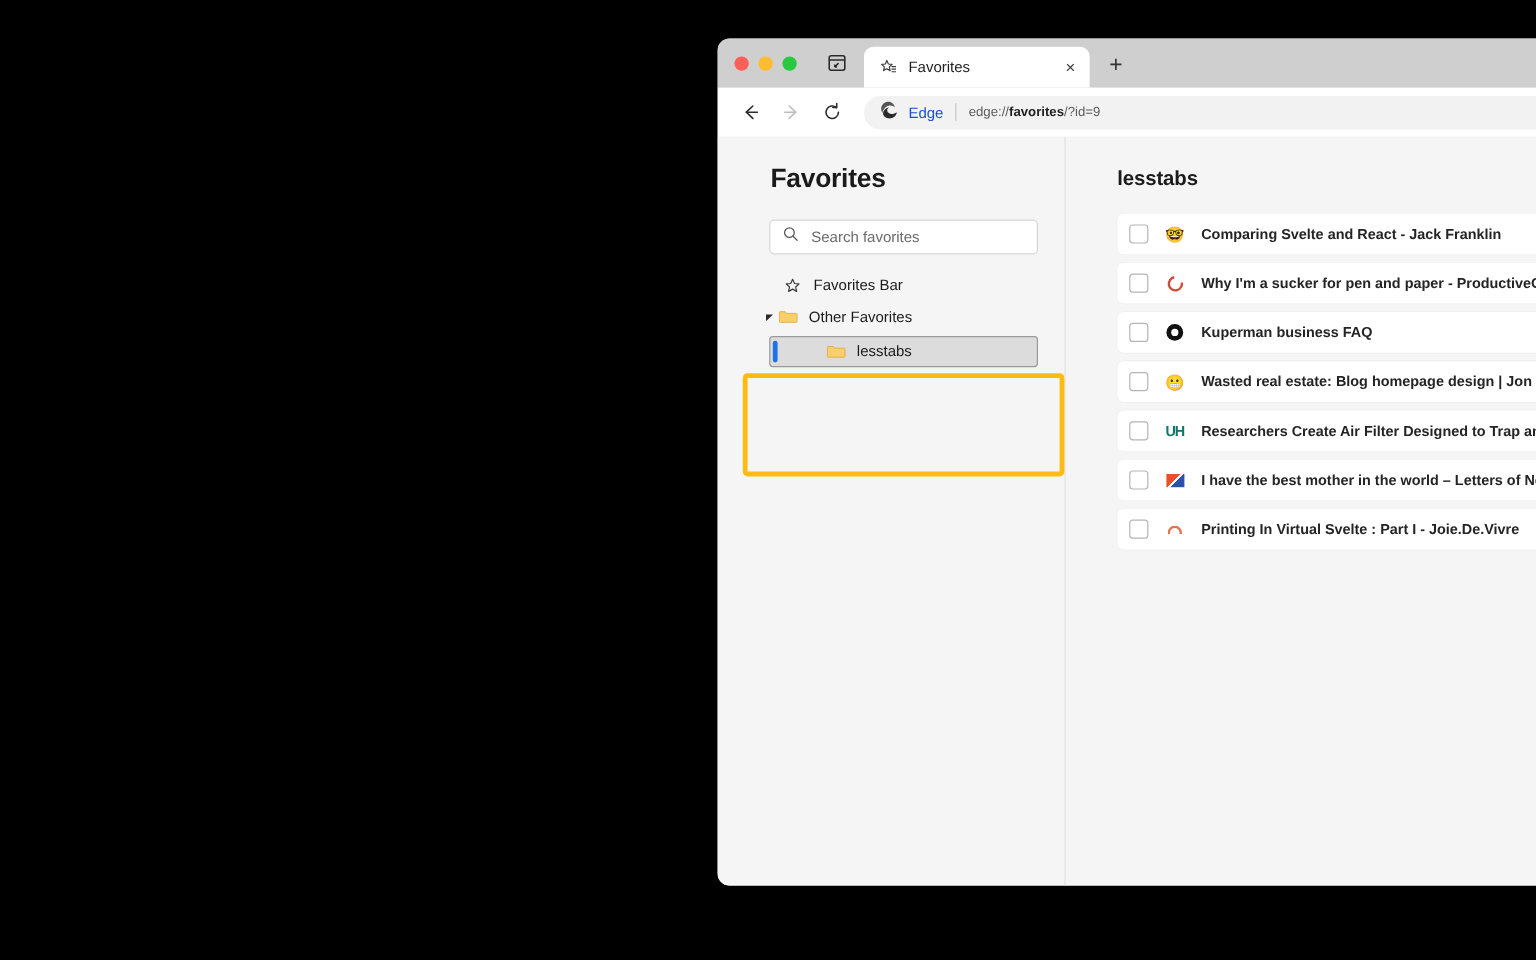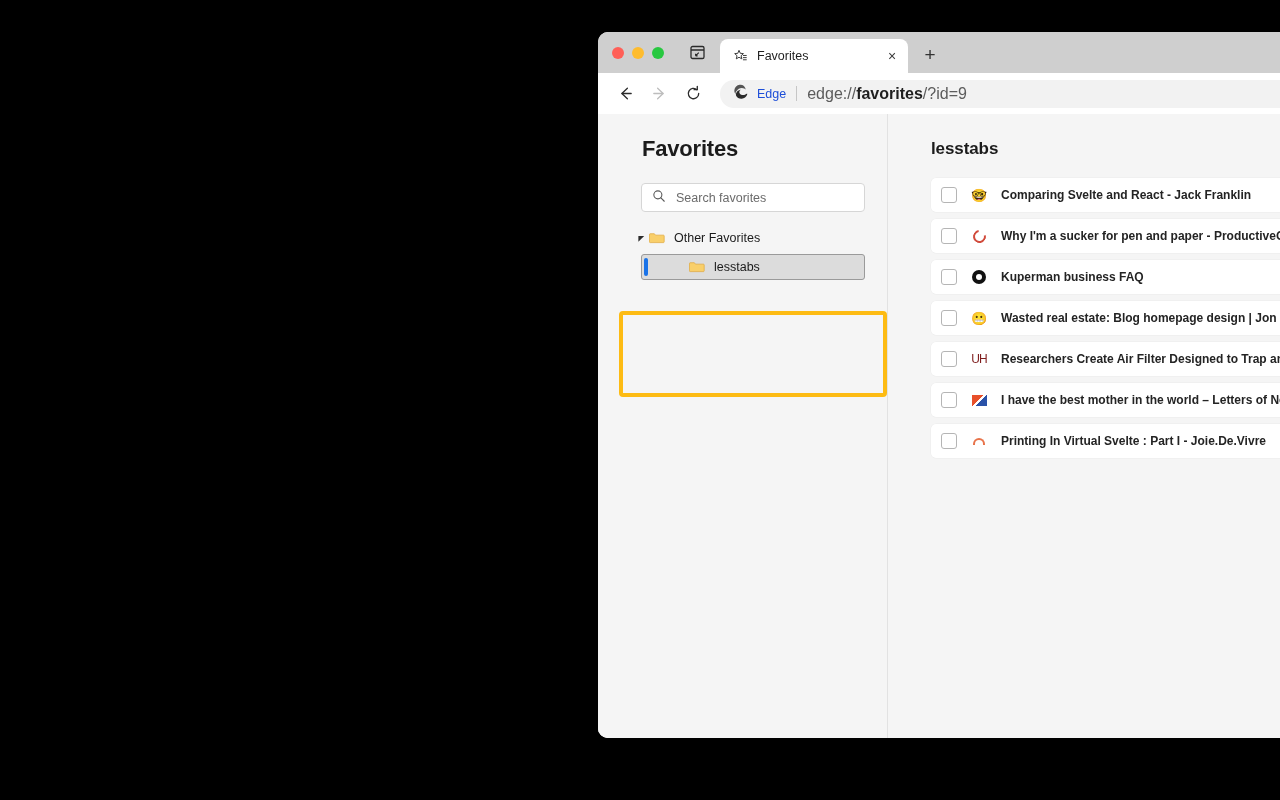--- a/index.html
+++ b/index.html
@@ -125,21 +125,21 @@
   }
   #edge-brand-label {
     font-size: 12.5px;
     color: #1d4ed8;
   }
   #address-divider {
     width: 1px; height: 15px; background: #c6c6c6;
     margin: 0 2px;
   }
   #address-url {
-    font-size: 16px;
+    font-size: 11px;
     color: #5c5c5c;
     white-space: nowrap;
   }
   #address-url b { color: #1f1f1f; font-weight: 700; }
 
   
   #page {
     display: flex;
     height: 624px;
     background: #f5f5f5;
@@ -301,21 +301,21 @@
     width: 14px; height: 14px;
     border-radius: 50%;
     background: #111111;
     display: flex; align-items: center; justify-content: center;
   }
   .fav-bullseye i {
     width: 6px; height: 6px; border-radius: 50%;
     background: #ffffff; display: block;
   }
   .fav-uh {
-    font-size: 12px; font-weight: 400; color: #7f1d1d;
+    font-size: 12px; font-weight: 700; color: #0f766e;
     letter-spacing: -1px; line-height: 1; text-align: right;
   }
   .fav-env {
     width: 15px; height: 11px;
     background: linear-gradient(135deg,#e8502a 0%,#e8502a 46%,#ffffff 46%,#ffffff 54%,#2a52a8 54%,#2a52a8 100%);
     position: relative;
   }
   .fav-arch {
     width: 12px; height: 7px;
     border: 2px solid #e8734a;
@@ -407,20 +407,28 @@
           <svg width="14" height="14" viewBox="0 0 16 16" aria-hidden="true">
             <circle cx="6.7" cy="6.7" r="4.6" fill="none" stroke="#5a5a5a" stroke-width="1.25"></circle>
             <line x1="10.2" y1="10.2" x2="14" y2="14" stroke="#5a5a5a" stroke-width="1.25" stroke-linecap="round"></line>
           </svg>
         </span>
         <input id="search-input" type="text" placeholder="Search favorites" style="">
       </div>
 
       <div id="tree">
 
+        <div class="tree-row" id="tree-row-favorites-bar">
+          <span class="row-icon">
+            <svg width="15" height="15" viewBox="0 0 16 16" aria-hidden="true">
+              <path d="M8 1.9 L9.7 5.6 L13.6 6 L10.7 8.7 L11.6 12.6 L8 10.6 L4.4 12.6 L5.3 8.7 L2.4 6 L6.3 5.6 Z" fill="none" stroke="#3a3a3a" stroke-width="1.05" stroke-linejoin="round"></path>
+            </svg>
+          </span>
+          <span class="row-label">Favorites Bar</span>
+        </div>
 
         <div class="tree-row" id="tree-row-other-favorites">
           <span class="twisty">
             <svg width="9" height="9" viewBox="0 0 10 10" aria-hidden="true">
               <path d="M1.5 2.2 L8 2.2 L1.5 8.6 Z" fill="#2b2b2b"></path>
             </svg>
           </span>
           <span class="row-icon">
             <svg width="16" height="16" viewBox="0 0 18 18" aria-hidden="true">
               <path d="M1.4 4.2 h4.6 l1.3 1.6 h8.9 a0.9 0.9 0 0 1 0.9 0.9 v6.6 a0.9 0.9 0 0 1 -0.9 0.9 H1.4 a0.9 0.9 0 0 1 -0.9 -0.9 V5.1 a0.9 0.9 0 0 1 0.9 -0.9 z" fill="#f9cf6a" stroke="#e0a83a" stroke-width="0.8"></path>

